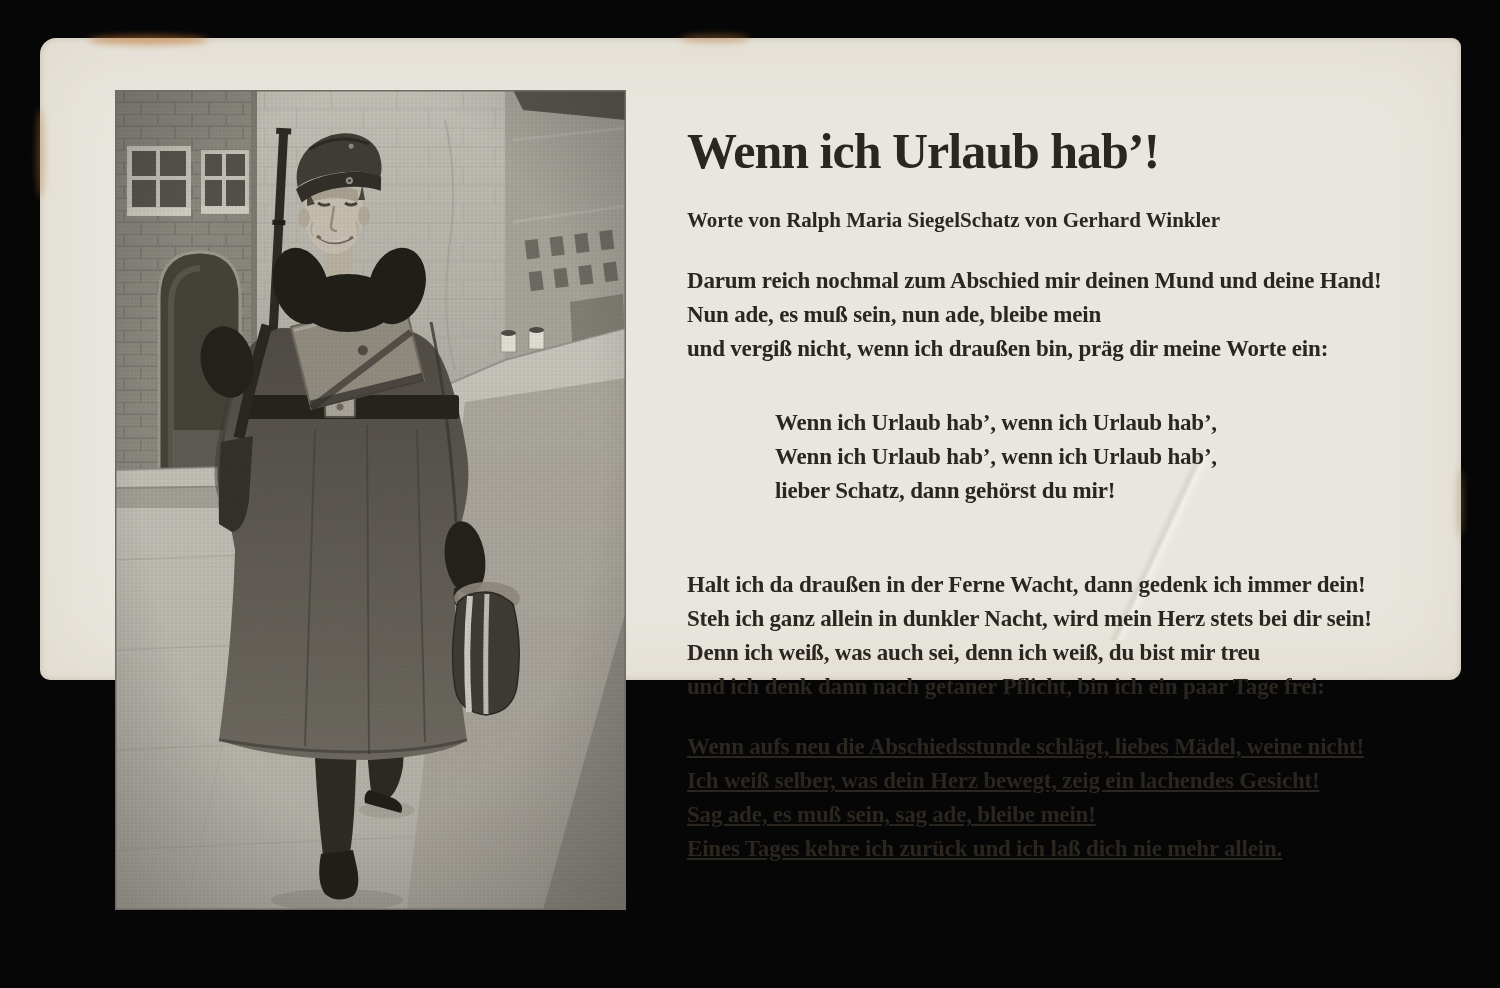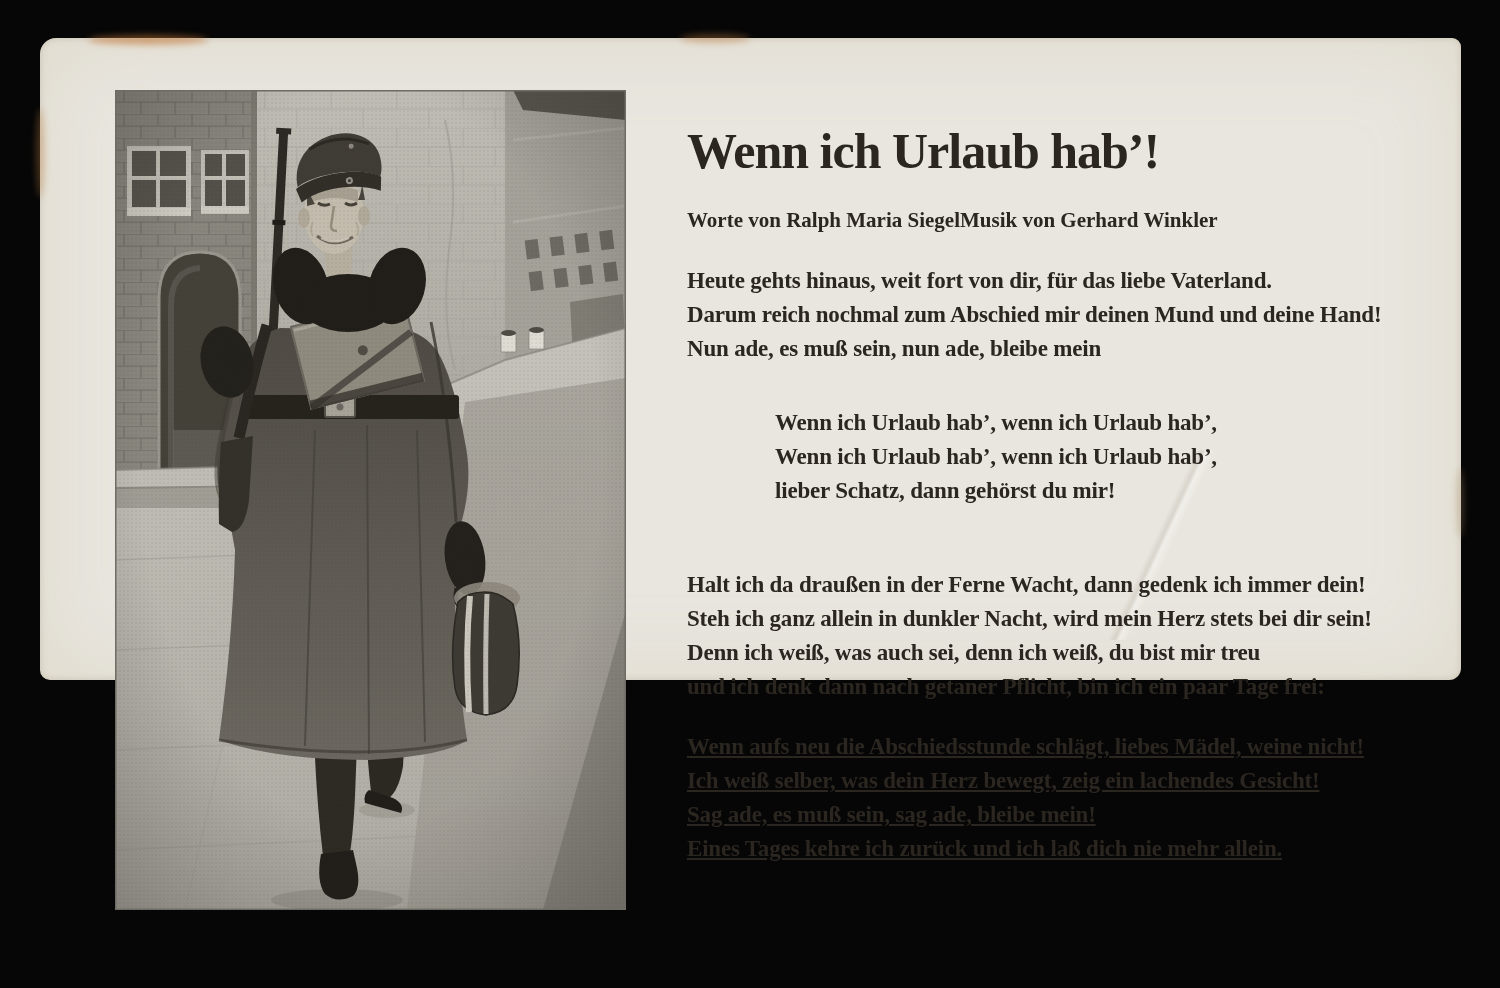--- a/index.html
+++ b/index.html
@@ -267,27 +267,27 @@
       <rect width="511" height="820" fill="url(#halftone)" opacity="0.16"></rect>
       <rect width="511" height="820" filter="url(#grain)" opacity="0.13" style="mix-blend-mode:multiply"></rect>
       <rect width="511" height="820" fill="url(#vign)"></rect>
       <rect x="0.75" y="0.75" width="509.5" height="818.5" fill="none" stroke="#6f6c65" stroke-width="1.5"></rect>
     </svg>
 
     <h1 class="song-title">Wenn ich Urlaub hab’!</h1>
 
     <div class="credits">
       <span>Worte von Ralph Maria Siegel</span>
-      <span>Musik von Gerhard Winkler</span>
+      <span>Schatz von Gerhard Winkler</span>
     </div>
 
     <div class="stanza v1">
-      <div class="line">Heute gehts hinaus, weit fort von dir, für das liebe Vaterland.</div>
       <div class="line">Darum reich nochmal zum Abschied mir deinen Mund und deine Hand!</div>
       <div class="line">Nun ade, es muß sein, nun ade, bleibe mein</div>
+      <div class="line">und vergiß nicht, wenn ich draußen bin, präg dir meine Worte ein:</div>
     </div>
 
     <div class="stanza chorus">
       <div class="line">Wenn ich Urlaub hab’, wenn ich Urlaub hab’,</div>
       <div class="line">Wenn ich Urlaub hab’, wenn ich Urlaub hab’,</div>
       <div class="line">lieber Schatz, dann gehörst du mir!</div>
     </div>
 
     <div class="stanza v2">
       <div class="line">Halt ich da draußen in der Ferne Wacht, dann gedenk ich immer dein!</div>

